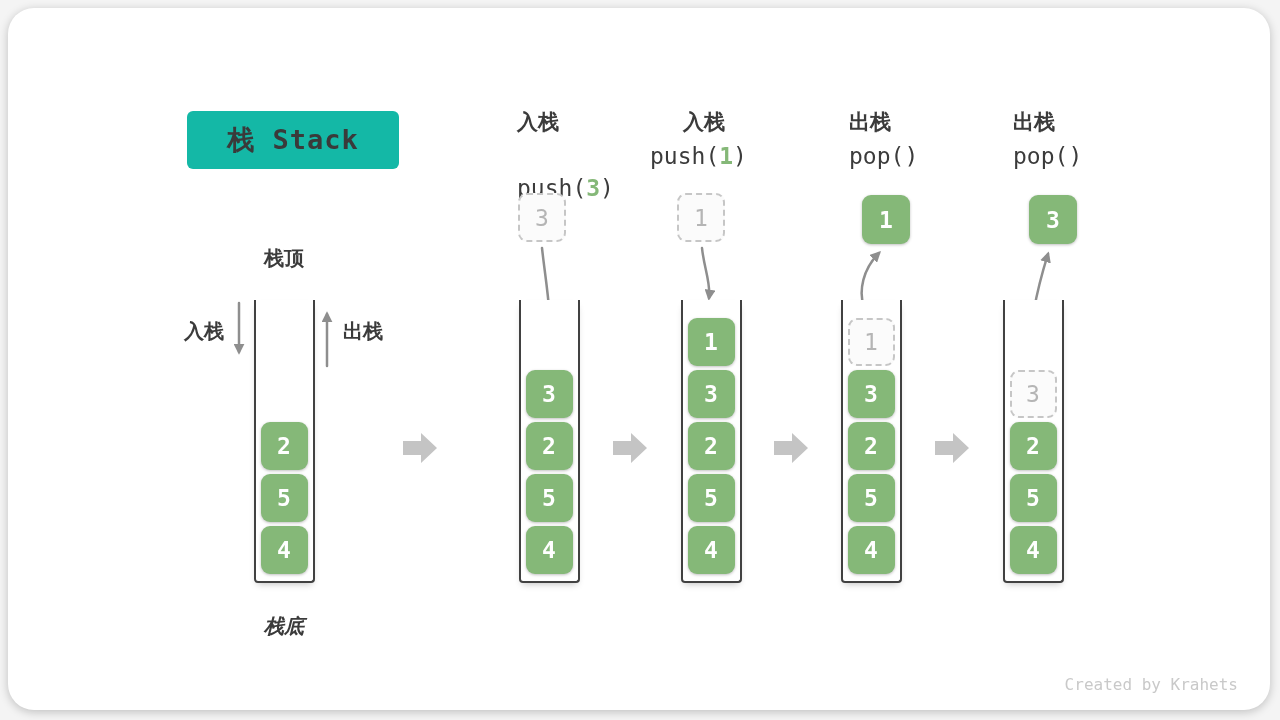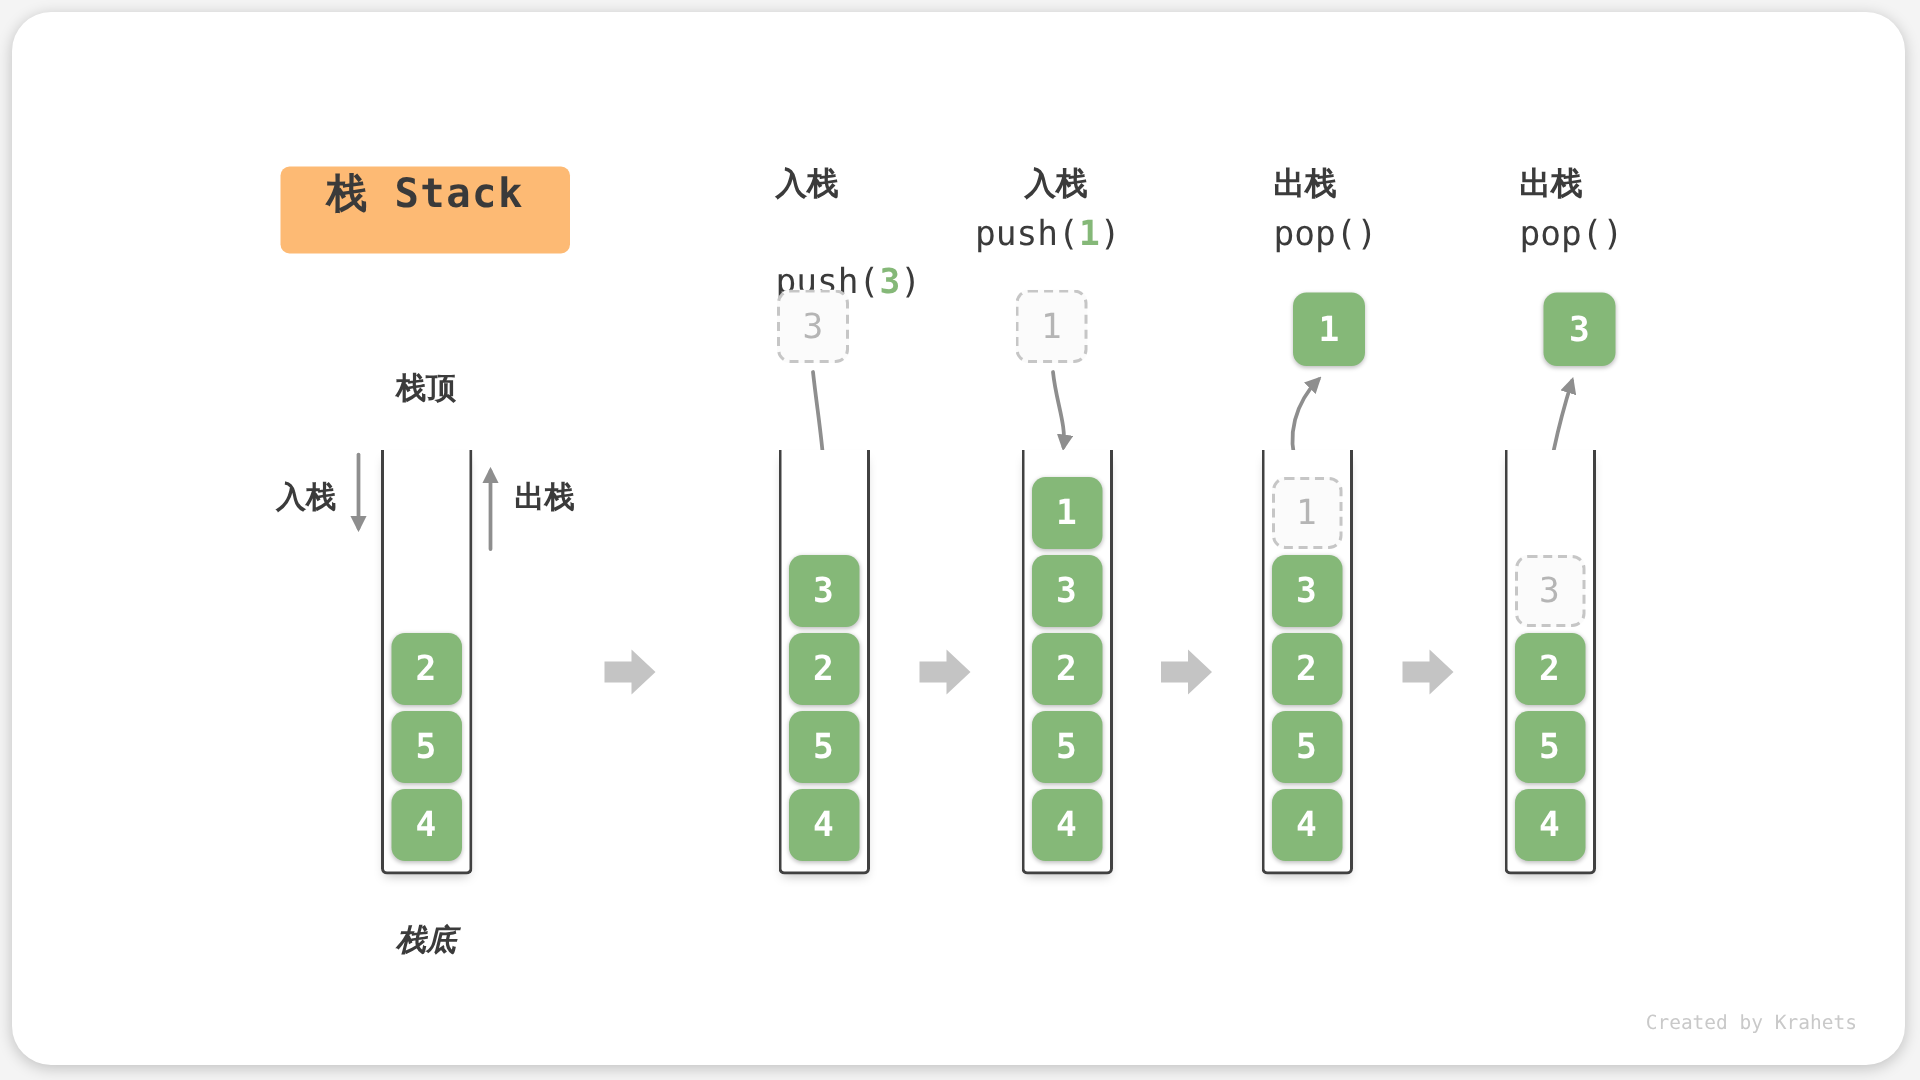--- a/index.html
+++ b/index.html
@@ -8,23 +8,23 @@
     background:#f4f4f4;
     font-family:"Liberation Sans", sans-serif;
   }
   .card{
     position:absolute;left:8px;top:8px;width:1262px;height:702px;
     background:#ffffff;border-radius:26px;
     box-shadow:0 2px 10px rgba(0,0,0,0.22);
   }
   .stage{position:absolute;left:0;top:0;width:1280px;height:720px;}
   .title-box{
-    position:absolute;left:187px;top:111px;width:193px;height:58px;
-    background:#fdba74;border-radius:6px;
-    display:flex;justify-content:center;
+    position:absolute;left:187px;top:111px;width:212px;height:58px;
+    background:#14b8a6;border-radius:6px;
+    display:flex;align-items:center;justify-content:center;
     font-family:"DejaVu Sans Mono", monospace;
     font-size:27px;font-weight:700;color:#3a3a3a;letter-spacing:1px;
   }
   .lbl{
     position:absolute;color:#3b3b3b;font-weight:700;font-size:20px;
     white-space:nowrap;
   }
   .lbl.center{transform:translateX(-50%);}
   .op-line1{
     position:absolute;top:108px;color:#3b3b3b;font-weight:700;font-size:21px;
@@ -48,21 +48,21 @@
     display:flex;align-items:center;justify-content:center;
     font-family:"DejaVu Sans Mono", monospace;font-size:23px;font-weight:700;
     box-shadow:0 1px 3px rgba(0,0,0,0.25);
   }
   .item.dashed{
     background:#fbfbfb;border:2px dashed #c6c6c6;color:#b5b5b5;
     box-shadow:none;font-weight:500;
   }
   .watermark{
     position:absolute;top:675px;right:42px;
-    font-family:"DejaVu Sans Mono", monospace;font-size:13px;color:#c9c9c9;
+    font-family:"DejaVu Sans Mono", monospace;font-size:16px;color:#c9c9c9;
   }
   svg.overlay{position:absolute;left:0;top:0;pointer-events:none;}
 </style>
 </head>
 <body>
 
 <div class="stage">
 
   <div class="card"></div>
 

